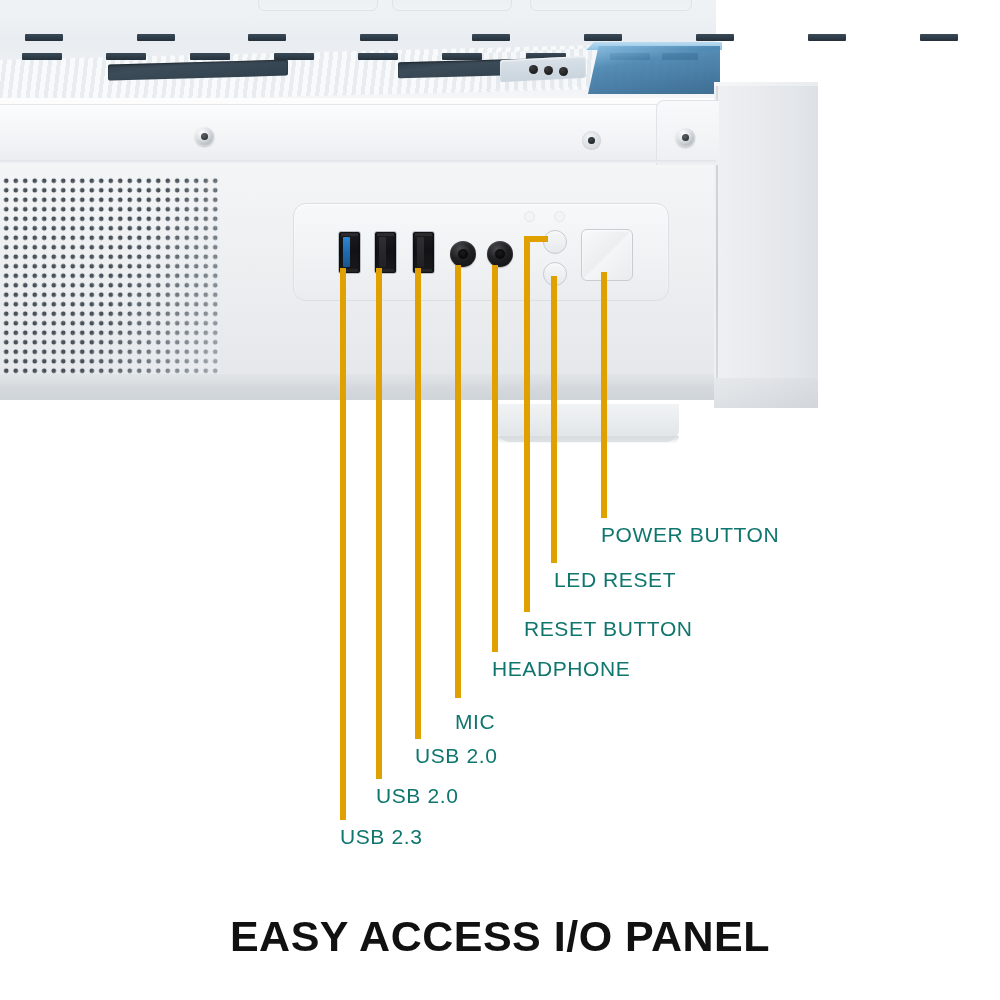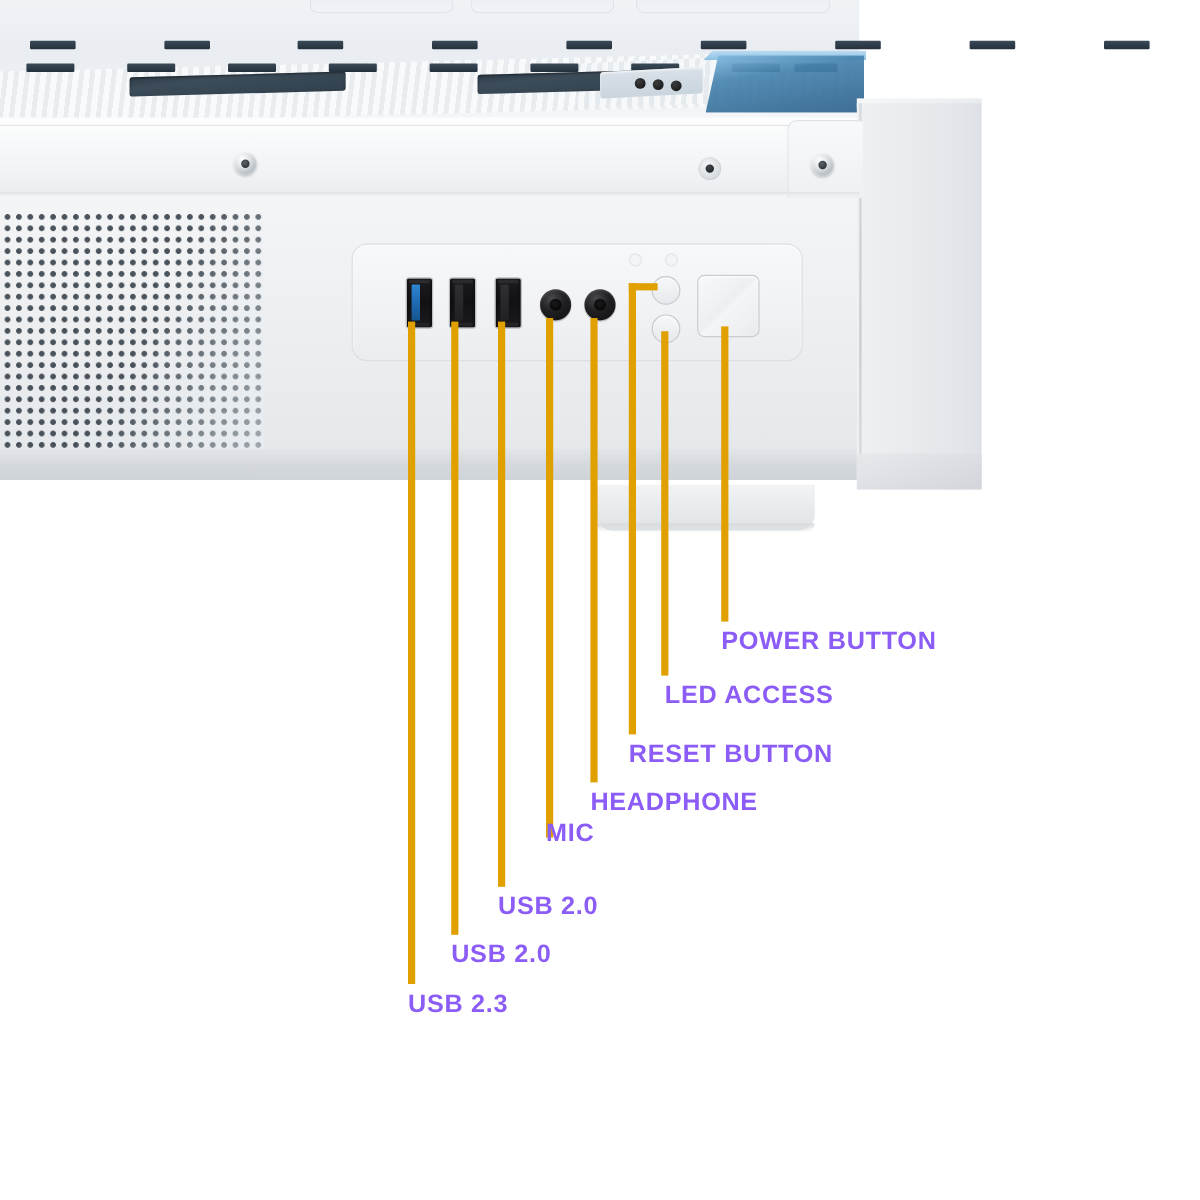--- a/index.html
+++ b/index.html
@@ -339,24 +339,24 @@
     width: 6px;
     background: var(--accent, #e0a100);
   }
   .elbow-h {
     position: absolute;
     height: 6px;
     background: var(--accent, #e0a100);
   }
   .callout-label {
     position: absolute;
-    color: #8b5cf6;
+    color: #0f766e;
     font-family: "Liberation Sans", sans-serif;
     font-size: 21px;
-    font-weight: 700;
+    font-weight: 400;
     letter-spacing: .6px;
     white-space: nowrap;
     line-height: 1;
   }
 
   
   #title {
     position: absolute;
     left: 0;
     top: 912px;
@@ -479,22 +479,23 @@
   <div class="leader" style="left: 492px; top: 265px; height: 387px; --accent: #e0a100;"></div>
 
   <div class="elbow-h" style="left: 524px; top: 236px; width: 24px; --accent: #e0a100;"></div>
   <div class="leader" style="left: 524px; top: 236px; height: 376px; --accent: #e0a100;"></div>
 
   <div class="leader" style="left: 551px; top: 276px; height: 287px; --accent: #e0a100;"></div>
 
   <div class="leader" style="left: 601px; top: 272px; height: 246px; --accent: #e0a100;"></div>
 
   <div class="callout-label" style="left:601px;top:524px;">POWER BUTTON</div>
-  <div class="callout-label" style="left:554px;top:569px;">LED ACCESS</div>
+  <div class="callout-label" style="left:554px;top:569px;">LED RESET</div>
   <div class="callout-label" style="left:524px;top:618px;">RESET BUTTON</div>
   <div class="callout-label" style="left:492px;top:658px;">HEADPHONE</div>
-  <div class="callout-label" style="left:455px;top:684px;">MIC</div>
+  <div class="callout-label" style="left:455px;top:711px;">MIC</div>
   <div class="callout-label" style="left:415px;top:745px;">USB 2.0</div>
   <div class="callout-label" style="left:376px;top:785px;">USB 2.0</div>
   <div class="callout-label" style="left:340px;top:826px;">USB 2.3</div>
 
+  <div id="title">EASY ACCESS I/O PANEL</div>
 
 </div>
 
 </body></html>

